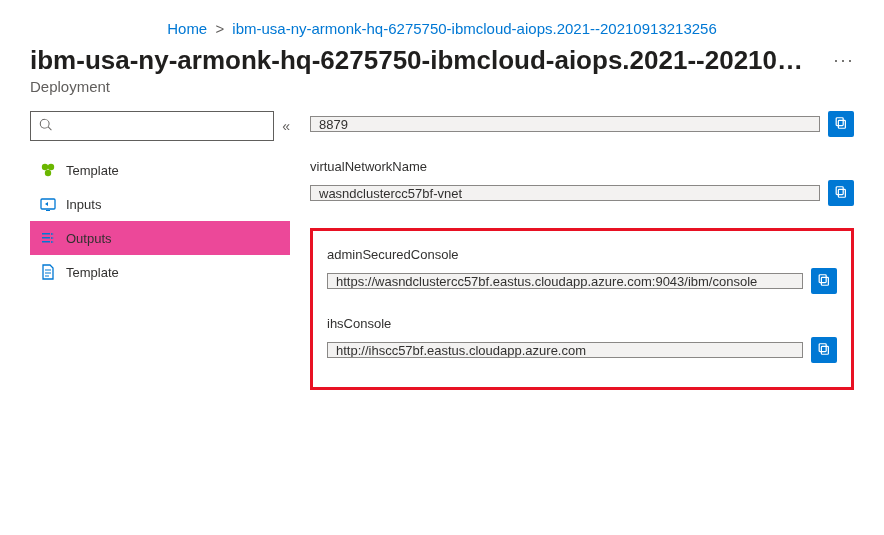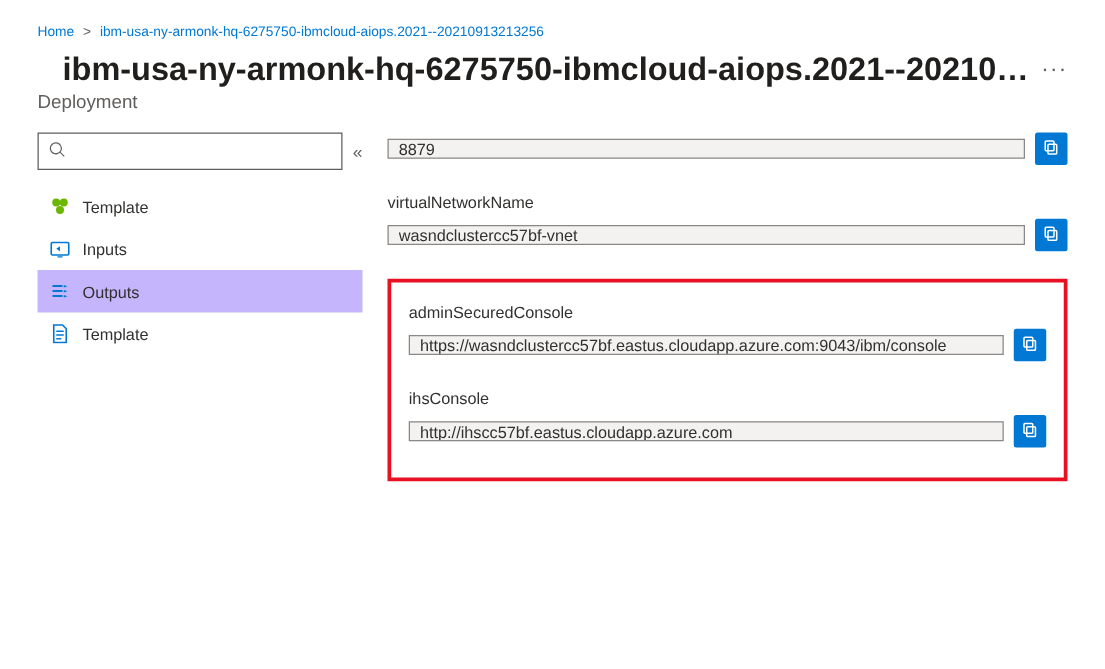--- a/index.html
+++ b/index.html
@@ -5,27 +5,28 @@
     * { box-sizing: border-box; margin: 0; padding: 0; }
     body {
       font-family: "Segoe UI", -apple-system, BlinkMacSystemFont, sans-serif;
       font-size: 13px;
       color: #323130;
       background: #fff;
       width: 884px;
       padding: 20px 30px;
     }
     .breadcrumb {
-      font-size: 11px;
+      font-size: 15px;
       margin-bottom: 8px;
+      text-align: center;
     }
     .breadcrumb a { color: #0078d4; text-decoration: none; }
     .breadcrumb .sep { color: #605e5c; margin: 0 4px; }
     .breadcrumb .current { color: #0078d4; }
-    .title-row { display: flex; align-items: center; justify-content: space-between; margin-left: 20px; }
+    .title-row { display: flex; align-items: center; justify-content: space-between; }
     .page-title {
       font-size: 26px;
       font-weight: 600;
       color: #201f1e;
       white-space: nowrap;
       overflow: hidden;
       text-overflow: ellipsis;
       max-width: 780px;
     }
     .more-icon { color: #605e5c; font-size: 18px; letter-spacing: 1px; }
@@ -46,21 +47,21 @@
     .search-box input {
       border: none; outline: none; font-size: 13px; width: 100%;
       font-family: inherit; font-style: italic; color: #605e5c;
     }
     .collapse-toggle { color: #605e5c; font-size: 14px; cursor: pointer; }
     .menu { list-style: none; }
     .menu-item {
       display: flex; align-items: center; gap: 10px;
       height: 34px; padding: 0 10px; cursor: pointer;
     }
-    .menu-item.active { background: #c4b5fd; text-align: right; }
+    .menu-item.active { background: #ec4899; text-align: right; }
     .menu-item .ic { width: 16px; height: 16px; display: flex; align-items: center; justify-content: center; }
     .menu-item .lbl { font-size: 13px; color: #323130; }
     .main { flex: 1; }
     .output-group { margin-bottom: 22px; }
     .output-label { font-size: 13px; color: #323130; margin-bottom: 6px; }
     .output-row { display: flex; align-items: center; gap: 8px; }
     .output-input {
       flex: 1; height: 16px; border: 1px solid #8a8886;
       background: #f3f2f1; padding: 0 8px; font-size: 13px;
       font-family: inherit; color: #323130;

